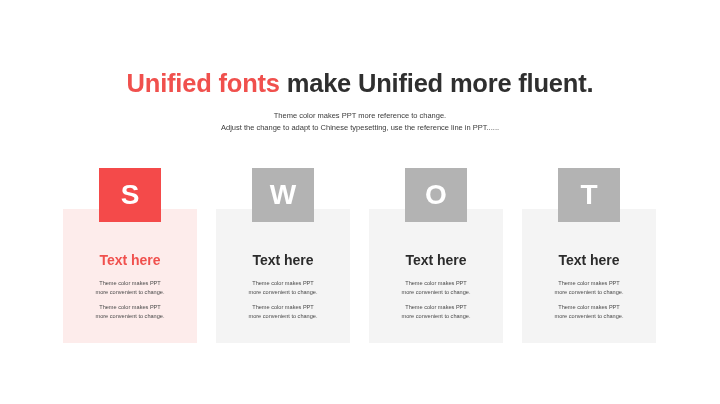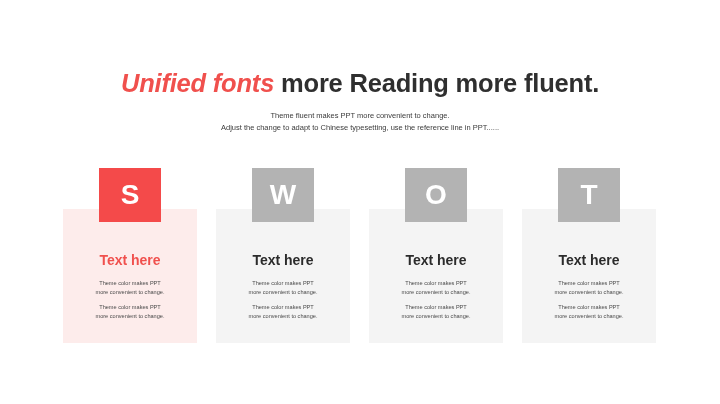--- a/index.html
+++ b/index.html
@@ -31,21 +31,20 @@
   }
   .title {
     font-size: 25.5px;
     font-weight: bold;
     letter-spacing: -0.2px;
     line-height: 30px;
     white-space: nowrap;
   }
   .title .accent {
     color: #f0504d;
-    font-style: italic;
   }
   .title .rest {
     color: #2f2f2f;
   }
 
   .subtitle {
     margin-top: 12px;
     font-size: 7.5px;
     line-height: 11.5px;
     color: #3b3b3b;
@@ -140,24 +139,24 @@
     white-space: nowrap;
   }
 </style>
 </head>
 <body>
 
 <div class="slide">
 
   <div class="header">
     <div class="title">
-      <span class="accent">Unified fonts</span><span class="rest"> more Reading more fluent.</span>
+      <span class="accent">Unified fonts</span><span class="rest"> make Unified more fluent.</span>
     </div>
     <div class="subtitle">
-      <span class="line">Theme fluent makes PPT more convenient to change.</span>
+      <span class="line">Theme color makes PPT more reference to change.</span>
       <span class="line">Adjust the change to adapt to Chinese typesetting, use the reference line in PPT......</span>
     </div>
   </div>
 
   <div class="cards">
 
     <div class="card c0 highlight">
       <div class="card-panel"></div>
       <div class="card-content">
         <div class="card-heading">Text here</div>

